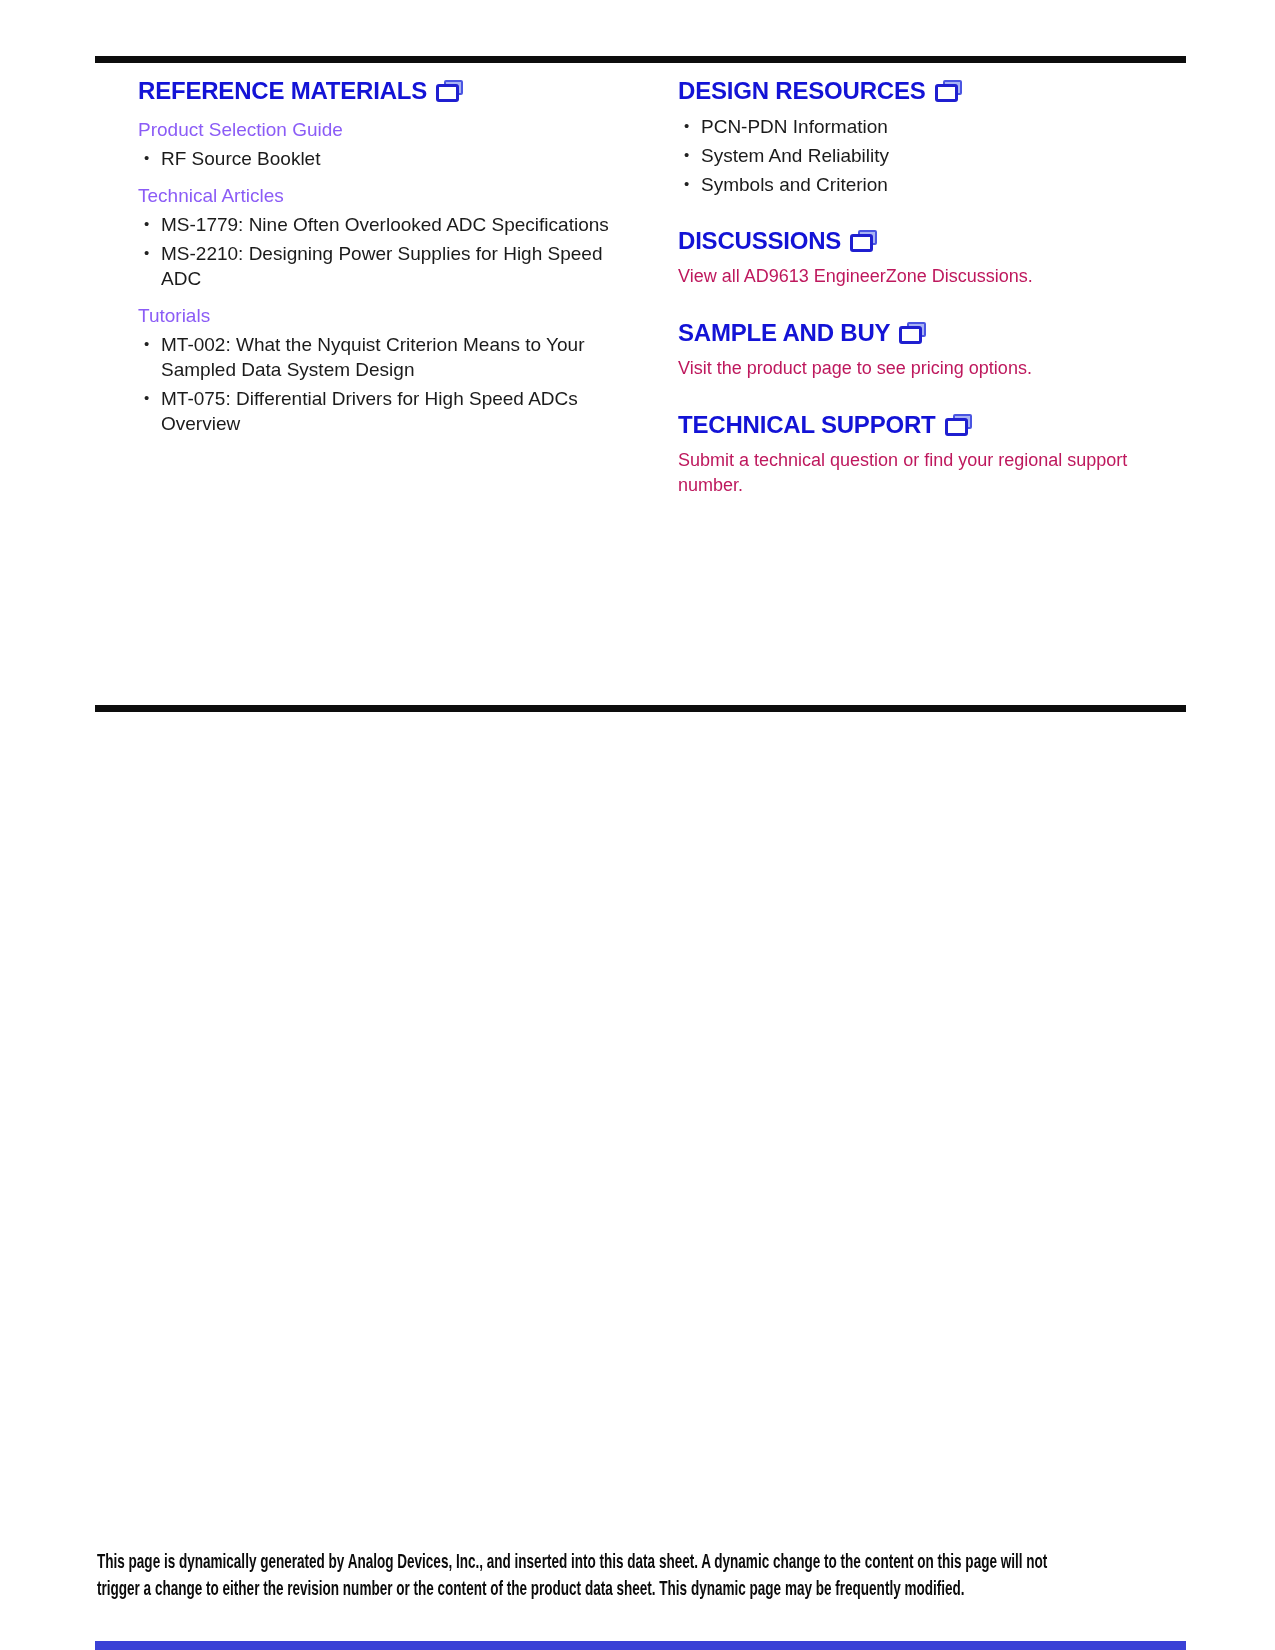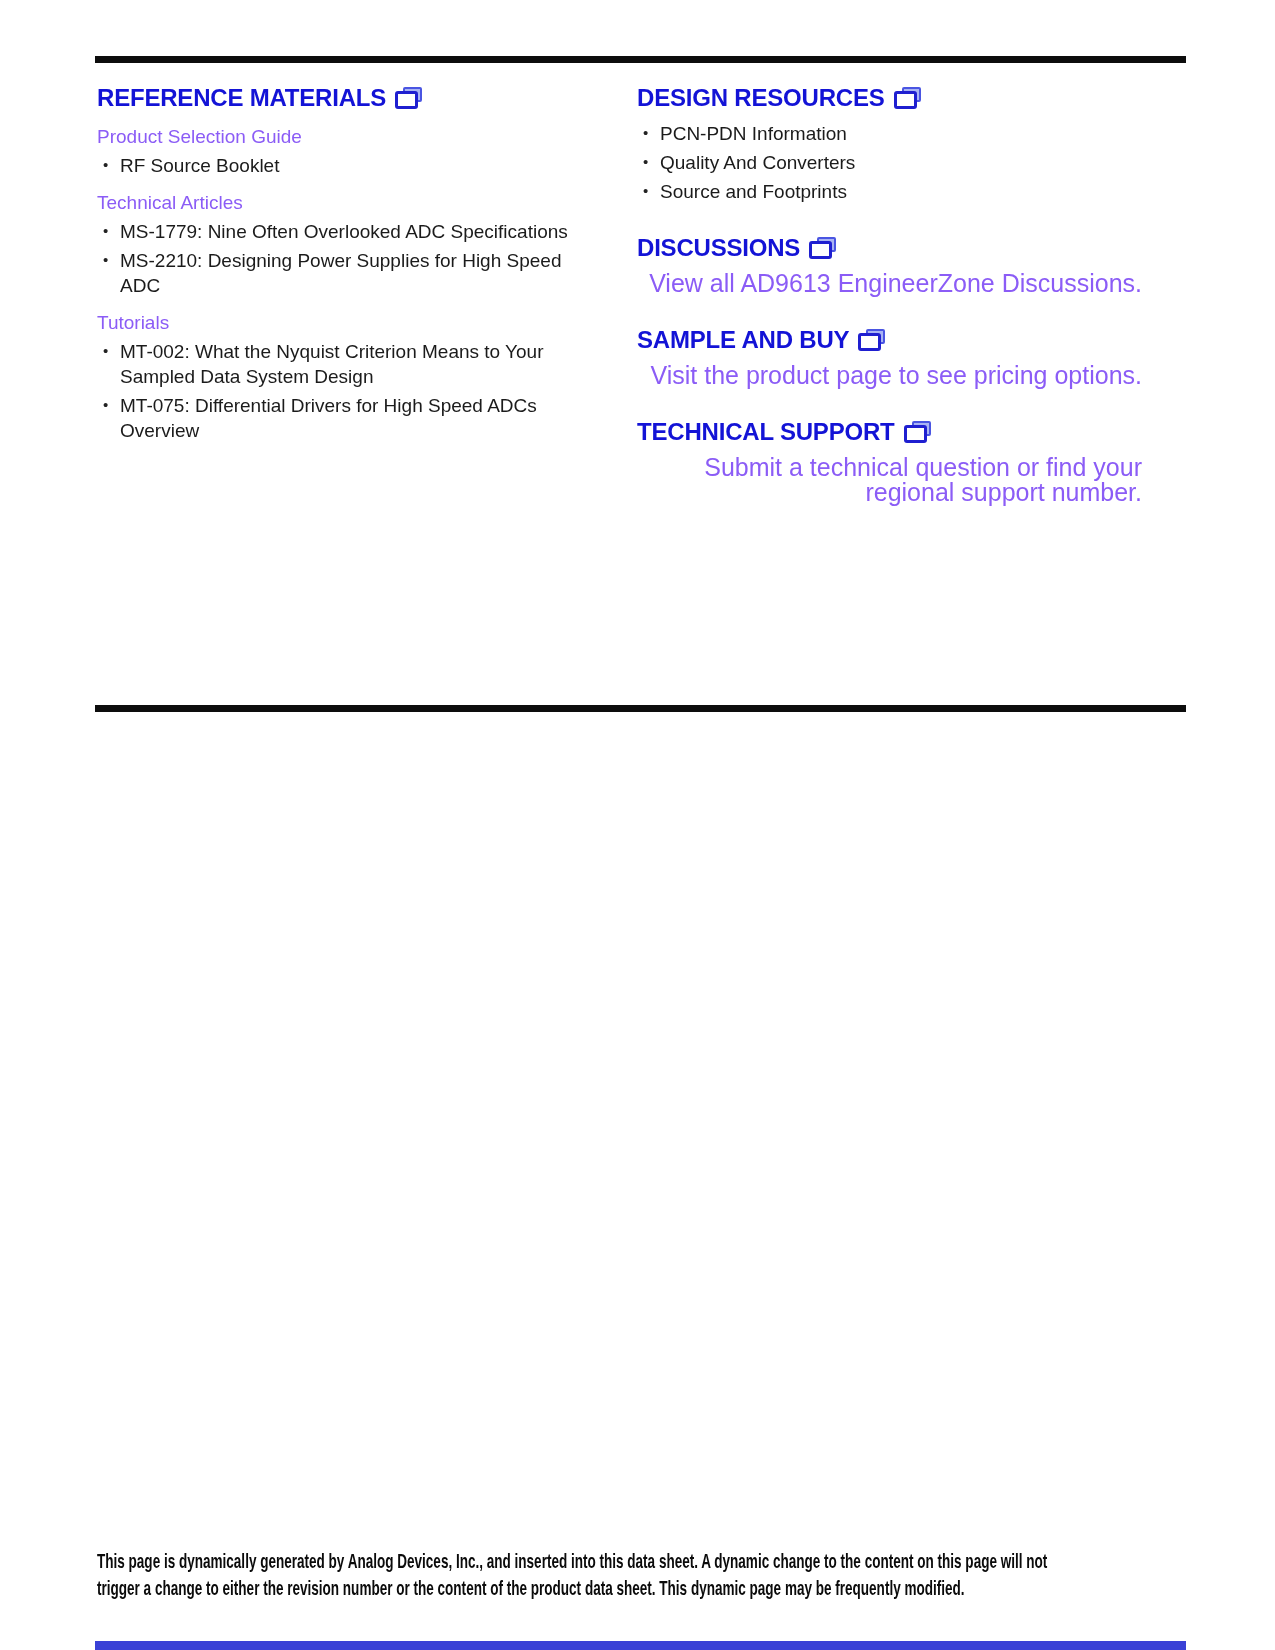--- a/index.html
+++ b/index.html
@@ -1,31 +1,31 @@
 <!DOCTYPE html>
 <html><head>
 <meta charset="utf-8">
 <style>
   html,body{margin:0;padding:0;background:#fff;}
   .page{position:relative;width:1275px;height:1650px;background:#ffffff;
         font-family:"Liberation Sans",sans-serif;color:#1b1b1b;overflow:hidden;}
   .rule{position:absolute;left:95px;width:1091px;height:7px;background:#0d0d0d;}
   .rule-top{top:56px;}
   .rule-mid{top:705px;}
-  .col{position:absolute;top:84px;}
+  .col{position:absolute;top:77px;margin-left:41px;}
   .col-left{left:97px;width:502px;}
   .col-right{left:637px;width:505px;}
   .sec-heading{display:flex;align-items:center;gap:9px;margin:0 0 12px 0;
         font-size:24px;font-weight:bold;letter-spacing:-0.2px;line-height:28px;
         color:#1313d6;cursor:pointer;}
   .col-right .sec-heading{margin-bottom:9px;align-items:center;}
   .subhead{font-size:19px;font-weight:normal;color:#8b5cf6;margin:12px 0 4px 0;line-height:25px;}
   .li{position:relative;padding-left:23px;margin:4px 0;font-size:19px;line-height:25px;color:#1b1b1b;}
   .li::before{content:"\2022";position:absolute;left:6px;top:-1px;font-size:15px;color:#222;}
-  .para{font-size:25px;line-height:25px;margin:8px 0 0 0;color:#8b5cf6;text-align:right;}
+  .para{font-size:18px;line-height:25px;margin:8px 0 0 0;color:#be185d;}
   .rsec{margin-bottom:30px;}
   
   .nw-icon{position:relative;display:inline-block;width:27px;height:22px;flex:0 0 auto;}
   .nw-icon .back{position:absolute;top:0;right:0;width:15px;height:11px;
         background:#a9b4f3;border:2px solid #4a55e2;border-radius:2px;}
   .nw-icon .front{position:absolute;left:0;bottom:0;width:17px;height:12px;
         background:#ffffff;border:3px solid #1f1fd0;border-radius:3px;}
   .footer{position:absolute;left:97px;top:1533px;width:1100px;margin-top:15px;}
   .footer-inner{transform:scaleX(0.66);transform-origin:0 0;font-weight:bold;
         font-size:20.5px;line-height:26.5px;color:#0b0b0b;white-space:nowrap;}
@@ -63,22 +63,22 @@
 
     <div class="rsec">
       <div class="sec-heading">
         <span>DESIGN RESOURCES</span>
         <span class="nw-icon">
             <span class="back"></span>
             <span class="front"></span>
           </span>
       </div>
       <div class="li">PCN-PDN Information</div>
-      <div class="li">Quality And Converters</div>
-      <div class="li">Source and Footprints</div>
+      <div class="li">System And Reliability</div>
+      <div class="li">Symbols and Criterion</div>
     </div>
 
     <div class="rsec">
       <div class="sec-heading">
         <span>DISCUSSIONS</span>
         <span class="nw-icon">
             <span class="back"></span>
             <span class="front"></span>
           </span>
       </div>

